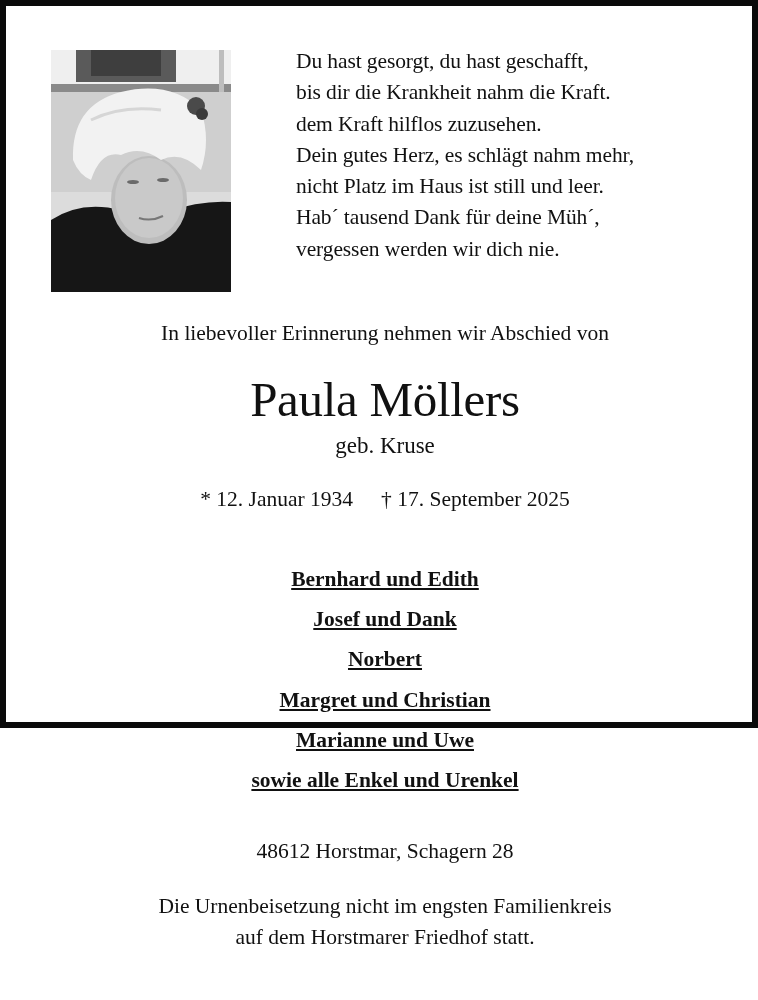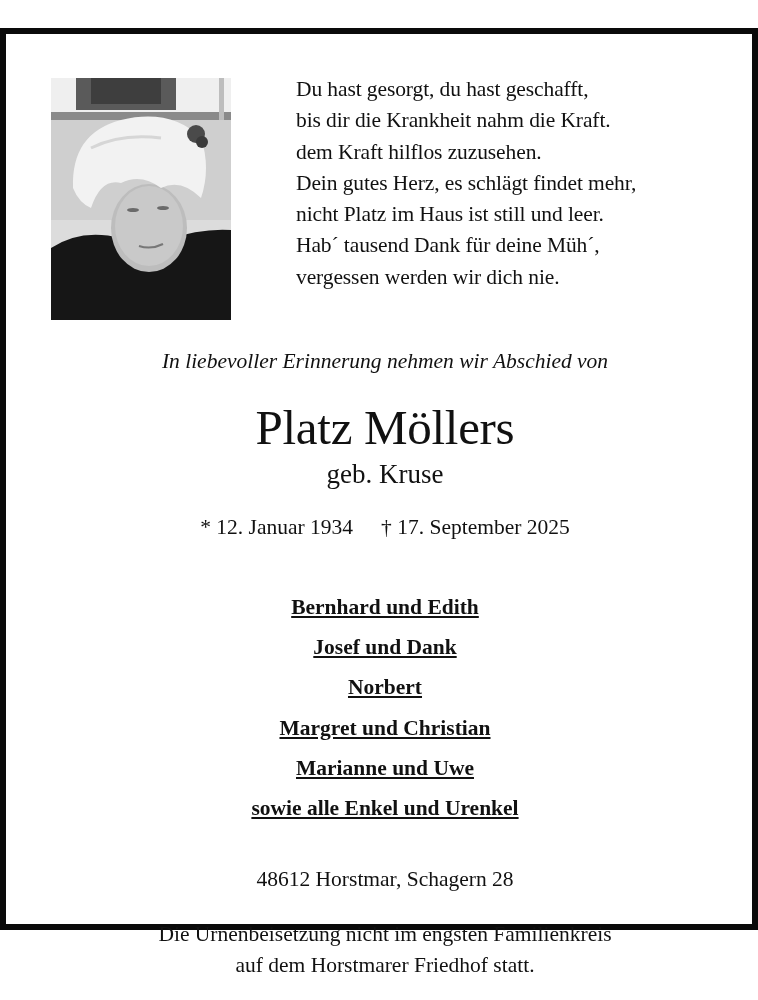--- a/index.html
+++ b/index.html
@@ -11,25 +11,24 @@
       width: 758px;
       height: 1000px;
       position: relative;
       overflow: hidden;
       font-family: "Liberation Serif", "DejaVu Serif", serif;
       color: #111111;
     }
     .frame {
       position: absolute;
       left: 0; top: 0;
-      width: 758px; height: 902px;
+      width: 758px; height: 728px;
       box-sizing: border-box;
       border: 6px solid #0a0a0a;
       background: #ffffff;
-      margin-top: 28px;
     }
     .photo {
       position: absolute;
       left: 45px; top: 44px;
       width: 180px; height: 242px;
       overflow: hidden;
       background: #d9d9d9;
     }
     .photo svg { display: block; }
     .poem {
@@ -41,23 +40,23 @@
       letter-spacing: -0.1px;
     }
     .poem .line { display: block; white-space: nowrap; }
     .centered {
       position: absolute;
       left: 6px;
       width: 746px;
       text-align: center;
       white-space: nowrap;
     }
-    .intro { top: 312px; font-size: 21.5px; line-height: 30px; font-style: italic; }
+    .intro { top: 312px; font-size: 21.5px; line-height: 30px; }
     .name { top: 362px; font-size: 49px; line-height: 64px; letter-spacing: -0.3px; }
-    .maiden { top: 425px; font-size: 27px; line-height: 30px; left: 6px; width: 746px; }
+    .maiden { top: 425px; font-size: 23px; line-height: 30px; left: 6px; width: 746px; }
     .dates { top: 478px; font-size: 21.5px; line-height: 30px; text-align: center; }
     .dates .gap { display: inline-block; width: 28px; }
     .family {
       position: absolute;
       left: 6px; top: 553px;
       width: 746px;
       text-align: center;
       font-weight: bold;
       font-size: 21.5px;
       line-height: 40.2px;
@@ -106,29 +105,29 @@
 
       <circle cx="145" cy="56" r="9" fill="#4a4a4a"></circle>
       <circle cx="151" cy="64" r="6" fill="#3a3a3a"></circle>
     </svg>
   </div>
 
   <div class="poem">
     <span class="line">Du hast gesorgt, du hast geschafft,</span>
     <span class="line">bis dir die Krankheit nahm die Kraft.</span>
     <span class="line">dem Kraft hilflos zuzusehen.</span>
-    <span class="line">Dein gutes Herz, es schlägt findet mehr,</span>
+    <span class="line">Dein gutes Herz, es schlägt nahm mehr,</span>
     <span class="line">nicht Platz im Haus ist still und leer.</span>
     <span class="line">Hab´ tausend Dank für deine Müh´,</span>
     <span class="line">vergessen werden wir dich nie.</span>
   </div>
 
   <div class="centered intro">In liebevoller Erinnerung nehmen wir Abschied von</div>
 
-  <div class="centered name">Platz Möllers</div>
+  <div class="centered name">Paula Möllers</div>
 
   <div class="centered maiden">geb. Kruse</div>
 
   <div class="centered dates">
     <span>* 12. Januar 1934</span><span class="gap"></span><span>† 17. September 2025</span>
   </div>
 
   <div class="family">
     <span class="member">Bernhard und Edith</span>
     <span class="member">Josef und Dank</span>

